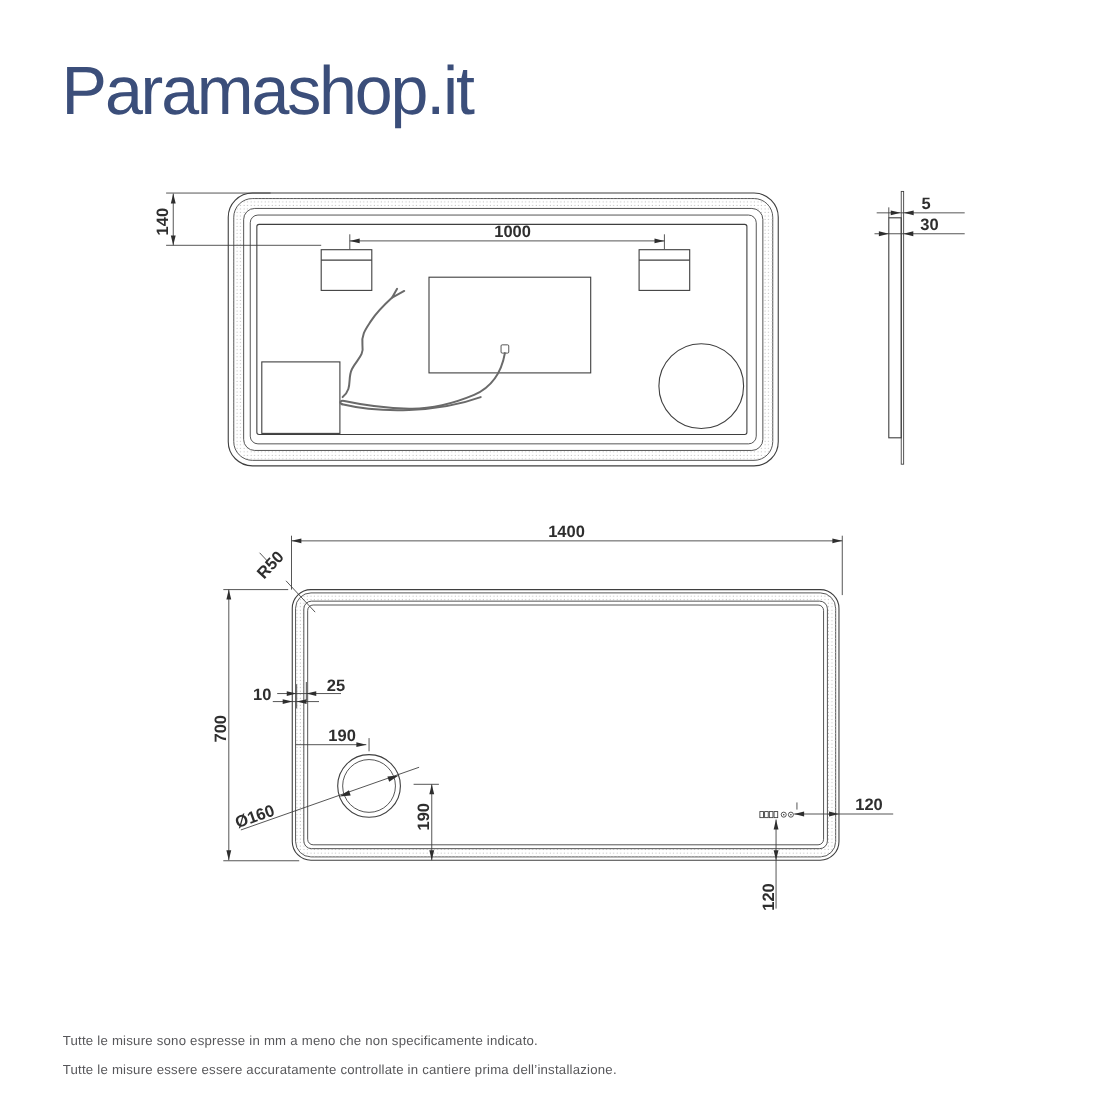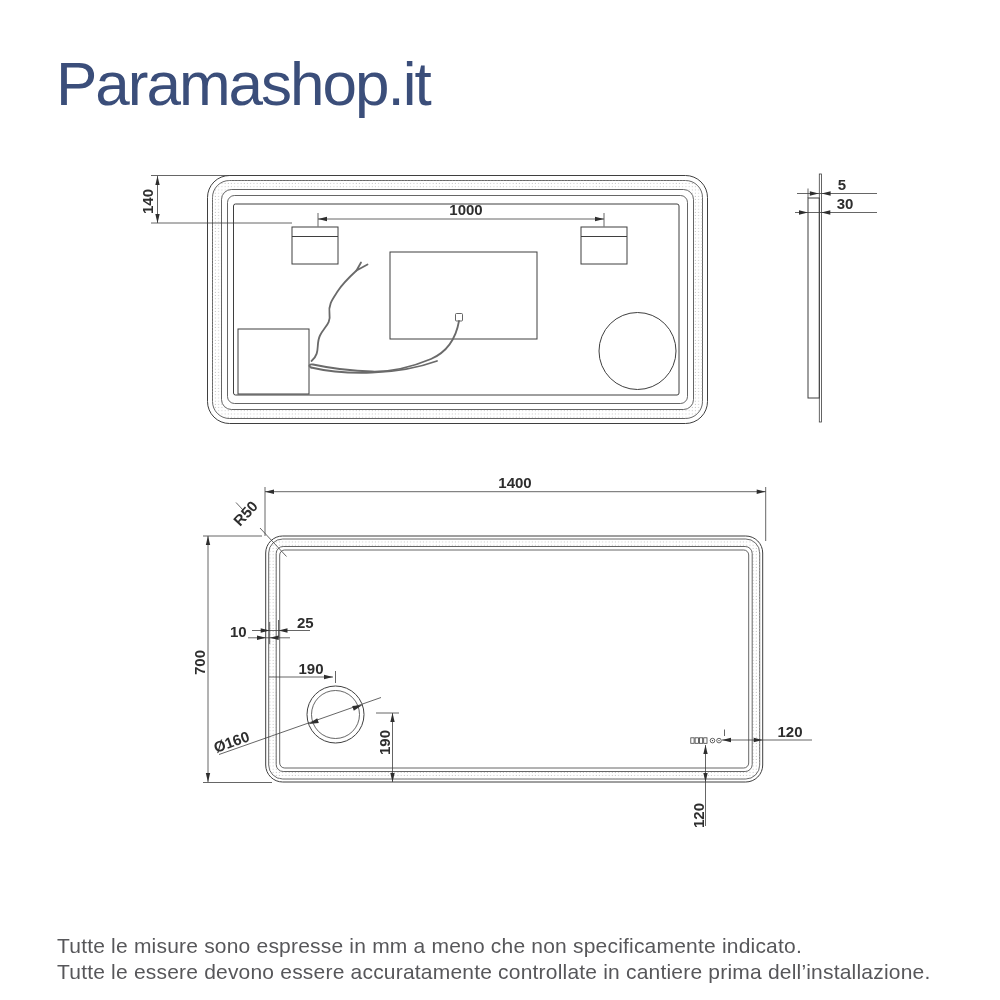--- a/index.html
+++ b/index.html
@@ -1,21 +1,21 @@
 <!DOCTYPE html>
 <html><head>
 <meta charset="utf-8">
 <style>
   html,body{margin:0;padding:0;background:#ffffff;}
   .page{position:relative;width:1000px;height:1000px;background:#ffffff;overflow:hidden;
         font-family:"Liberation Sans",sans-serif;}
   .logo{position:absolute;left:56px;top:53px;font-size:62px;line-height:1;font-weight:400;
         letter-spacing:-2px;color:#3b4e7a;white-space:nowrap;}
   .drawing-svg{position:absolute;left:0;top:0;width:1000px;height:1000px;}
-  .footer{position:absolute;left:57px;top:933px;color:#57575a;font-size:21px;
+  .footer{position:absolute;left:57px;top:933px;color:#57575a;font-size:12px;
           letter-spacing:.2px;line-height:26px;}
   .footer p{margin:0;}
   svg text{font-family:"Liberation Sans",sans-serif;font-weight:700;font-size:15px;fill:#2e2e2e;}
   .ln{stroke:#3f3f3f;stroke-width:1;fill:none;}
   .thin{stroke:#3f3f3f;stroke-width:0.8;fill:none;}
   .arr{fill:#2e2e2e;stroke:none;}
   .wire{stroke:#6a6a6a;stroke-width:1.8;fill:none;stroke-linecap:round;}
 </style>
 </head>
 <body>
@@ -190,16 +190,16 @@
         <line class="thin" x1="705.5" y1="745" x2="705.5" y2="826"></line>
         <path class="arr" d="M705.5,745 l-2.2,9 l4.4,0 z"></path>
         <path class="arr" d="M705.5,782 l-2.2,-9 l4.4,0 z"></path>
         <text transform="translate(704,828) rotate(-90)">120</text>
       </g>
     </g>
   </svg>
 
   <div class="footer">
     <p>Tutte le misure sono espresse in mm a meno che non specificamente indicato.</p>
-    <p>Tutte le essere devono essere accuratamente controllate in cantiere prima dell’installazione.</p>
+    <p>Tutte le misure essere essere accuratamente controllate in cantiere prima dell’installazione.</p>
   </div>
 
 </div>
 
 </body></html>

